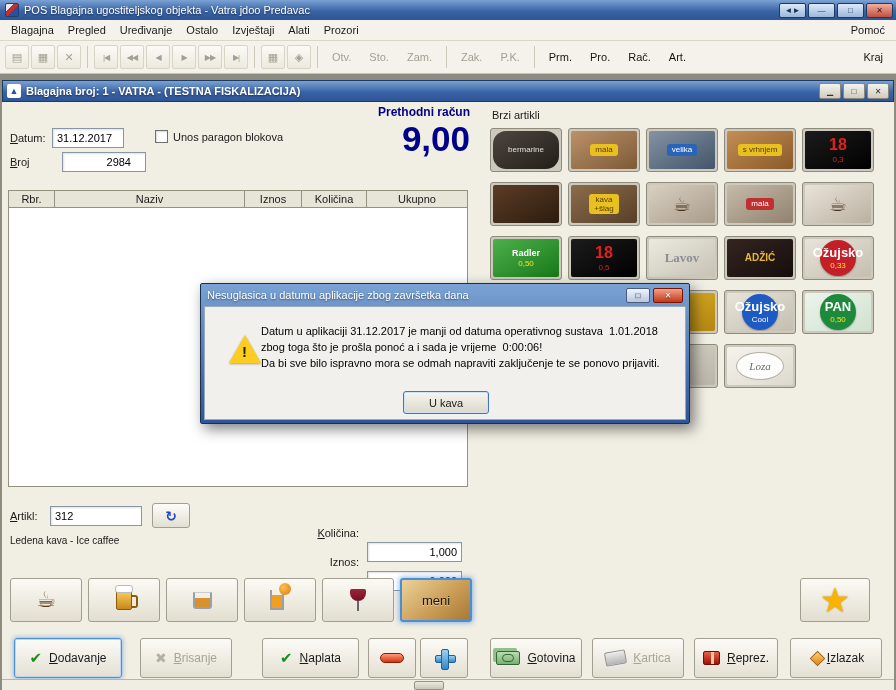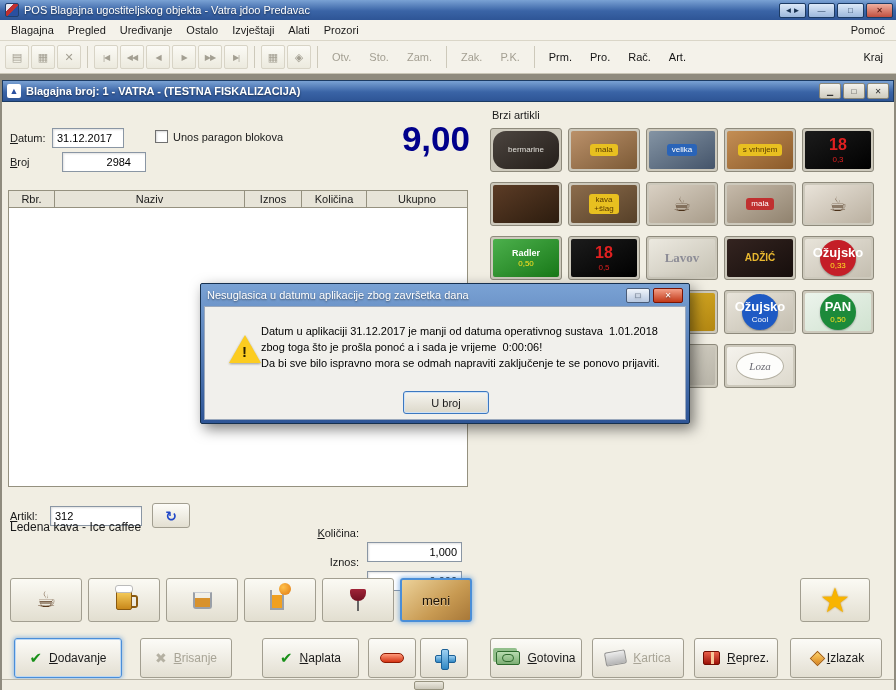--- a/index.html
+++ b/index.html
@@ -59,21 +59,21 @@
 .thead{display:flex;}
 .th{height:18px;background:#e7e4d8;border:1px solid #95917f;border-left:none;display:flex;align-items:center;justify-content:center;font-size:11px;}
 .th:first-child{border-left:1px solid #95917f;}
 .c0{width:47px}.c1{width:190px}.c2{width:57px}.c3{width:65px}.c4{width:101px}
 .tbody{height:279px;background:#fff;border:1px solid #95917f;border-top:none;}
 
 .artikl-row{position:absolute;left:8px;top:401px;display:flex;align-items:center;}
 .artikl-row .fl{width:40px;}
 #artikl-input{width:92px;}
 .refresh-btn{width:38px;height:25px;margin-left:10px;background:linear-gradient(#fdfcf8,#e3dfd1);border:1px solid #a29e90;border-radius:3px;color:#2148c8;font-weight:bold;font-size:14px;display:flex;align-items:center;justify-content:center;}
-.artikl-name{position:absolute;left:8px;top:418px;font-size:12px;}
+.artikl-name{position:absolute;left:8px;top:433px;font-size:10px;}
 .qty-row{position:absolute;left:250px;width:210px;display:flex;align-items:center;justify-content:flex-end;gap:8px;}
 .qty-row.r1{top:402px;}
 .qty-row.r2{top:431px;}
 .qty-row .tin{width:95px;text-align:right;margin-top:38px;}
 
 
 .drinks{position:absolute;left:8px;top:476px;height:44px;}
 .dbtn{position:absolute;top:0;width:72px;height:44px;background:linear-gradient(#fbfaf4,#e2ded0);border:1px solid #a29e90;border-radius:3px;display:flex;align-items:center;justify-content:center;}
 .dbtn.meni{background:linear-gradient(140deg,#ecd29a,#c89a52 60%,#a87838);}
 .dbtn.selected{border:2px solid #4a8ed8;box-shadow:0 0 5px 1px rgba(74,142,216,.6);}
@@ -212,20 +212,21 @@
     <span class="ctitle">Blagajna broj: 1 - VATRA - (TESTNA FISKALIZACIJA)</span>
     <span class="cctrls">
       <span class="cbtn">▁</span>
       <span class="cbtn">□</span>
       <span class="cbtn">✕</span>
     </span>
   </div>
 
   <div class="client">
 
+    <div class="prev-label">Prethodni račun</div>
     <div class="prev-amount">9,00</div>
 
     <div class="row-datum">
       <span class="fl mn">Datum:</span>
       <input id="datum-input" class="tin" value="31.12.2017" style="">
     </div>
 
     <div class="chk-row">
       <span class="cb"></span>
       <span>Unos paragon blokova</span>
@@ -475,18 +476,18 @@
       </span>
     </div>
     <div class="dlg-body">
       <span class="warn-icon"></span>
       <div class="dlg-lines">
         <div>Datum u aplikaciji 31.12.2017 je manji od datuma operativnog sustava  1.01.2018</div>
         <div>zbog toga što je prošla ponoć a i sada je vrijeme  0:00:06!</div>
         <div>Da bi sve bilo ispravno mora se odmah napraviti zaključenje te se ponovo prijaviti.</div>
       </div>
       <div class="ok-btn">
-          <span>U broj</span>
+          <span>U kava</span>
         </div>
     </div>
   </div>
 
 </div>
 
 </body></html>

